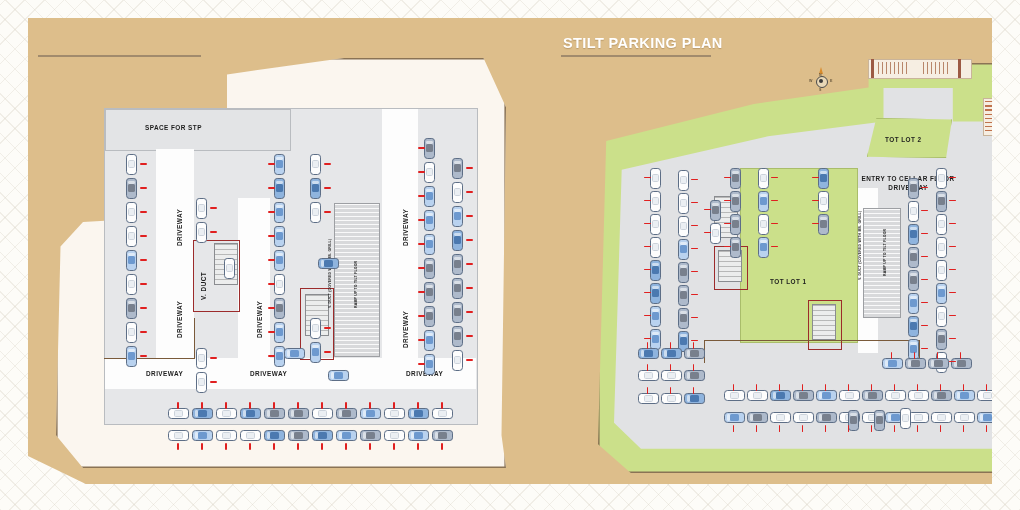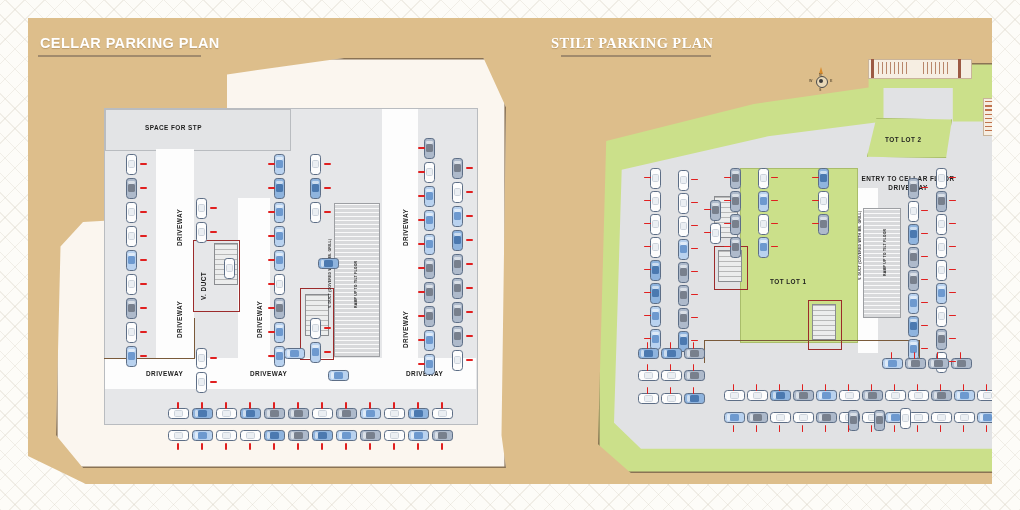--- a/index.html
+++ b/index.html
@@ -103,21 +103,20 @@
   .c-grey  .roof{background:#6e7683;}
 </style>
 </head>
 <body>
 
 <div id="page">
   <div id="board">
 
     <div class="panel" id="panel-cellar">
 
-      <div class="plan-title" style="left:12px;top:17px;">CELLAR PARKING PLAN</div>
       <div class="title-rule" style="left:10px;top:37px;width:163px;"></div>
 
       <div class="compass" style="left:235px;top:48px;">
         <div class="nd"></div>
         <div class="ring"></div>
         <div class="dot"></div>
         <i style="left:13px;top:6.5px;">N</i>
         <i style="left:24px;top:13px;">E</i>
         <i style="left:13px;top:22px;">S</i>
         <i style="left:3px;top:13px;">W</i>
@@ -601,21 +600,21 @@
           <div class="mark v" style="left: 317px; top: 425px;"></div>
           <div class="mark v" style="left: 341px; top: 425px;"></div>
           <div class="mark v" style="left: 365px; top: 425px;"></div>
           <div class="mark v" style="left: 389px; top: 425px;"></div>
           <div class="mark v" style="left: 413px; top: 425px;"></div>
         </div>
     </div>
 
     <div class="panel" id="panel-stilt">
 
-      <div class="plan-title" style="left:33px;top:17px;font-family:Liberation Serif, serif;">STILT PARKING PLAN</div>
+      <div class="plan-title" style="left:45px;top:17px;">STILT PARKING PLAN</div>
       <div class="title-rule" style="left:43px;top:37px;width:150px;"></div>
 
       <div class="compass" style="left:288px;top:48px;">
         <div class="nd"></div>
         <div class="ring"></div>
         <div class="dot"></div>
         <i style="left:13px;top:6.5px;">N</i>
         <i style="left:24px;top:13px;">E</i>
         <i style="left:13px;top:22px;">S</i>
         <i style="left:3px;top:13px;">W</i>

